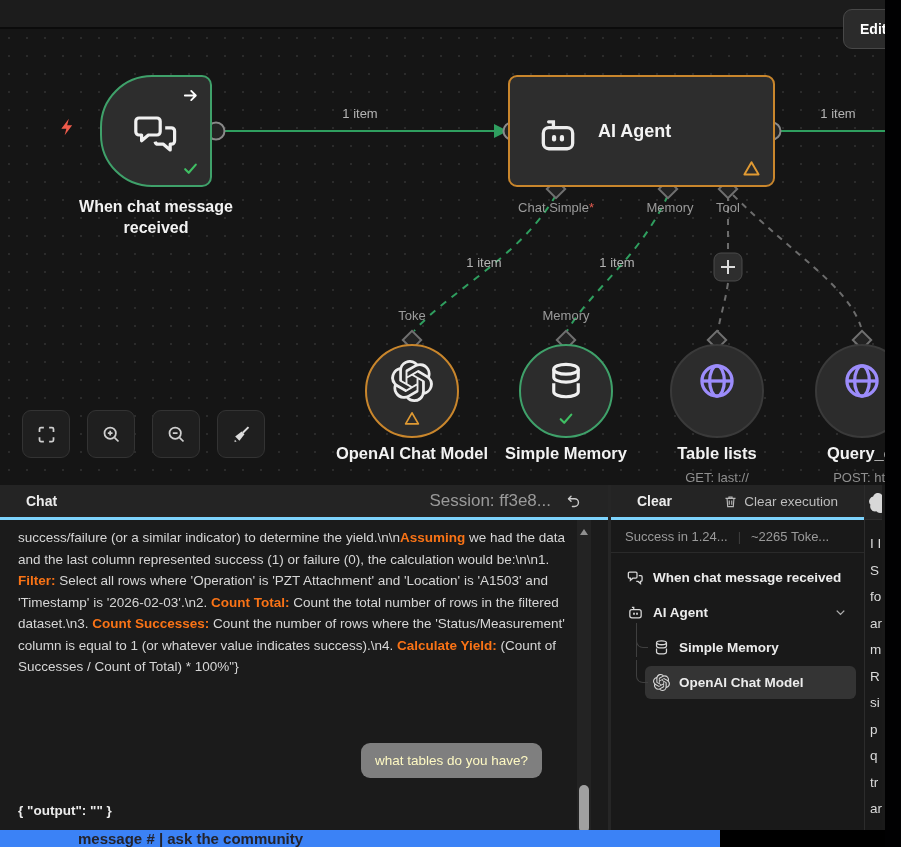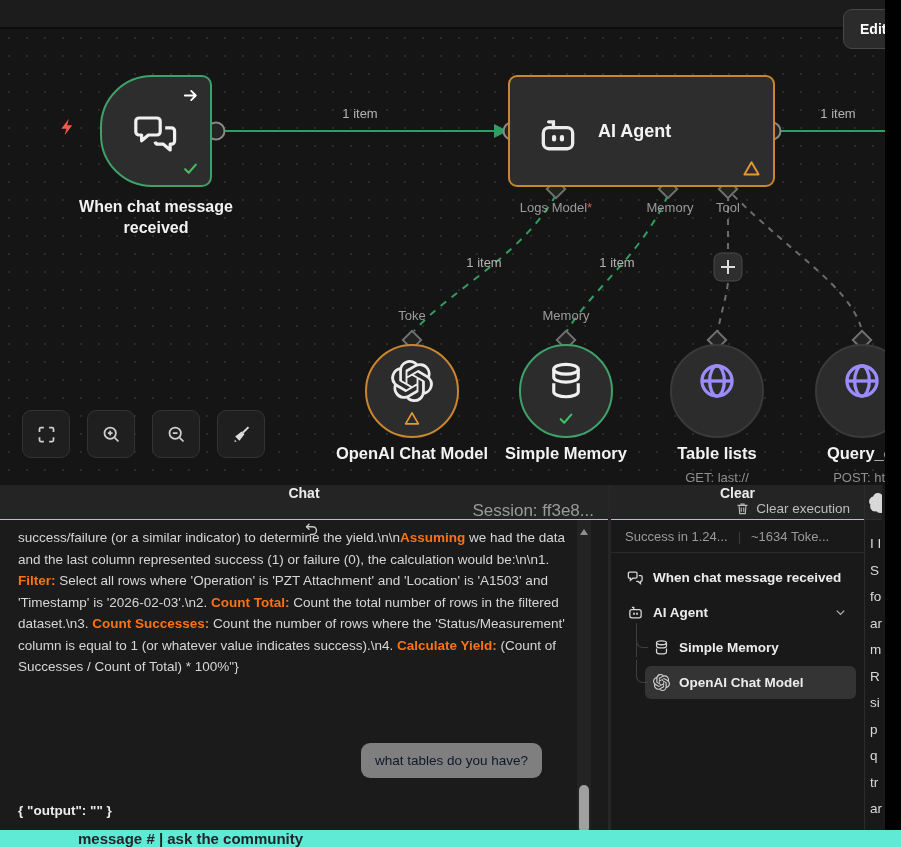--- a/index.html
+++ b/index.html
@@ -62,33 +62,33 @@
 
   .controls { position:absolute; left:22px; top:381px; display:flex; gap:17px; }
   .ctrl-btn { width:48px; height:48px; border-radius:9px; background:#1f1f1f;
               border:1px solid #333; display:flex; align-items:center; justify-content:center;
               cursor:pointer; }
   .ctrl-btn svg { width:21px; height:21px; }
 
   
   .bottom { position:absolute; top:485px; left:0; width:885px; height:345px;
             background:#1a1a1a; display:flex; }
-  .panel-header { height:35px; background:#242424; border-bottom:1px solid #7dd3fc;
-                  display:flex; align-items:center; padding:0 14px;flex-direction:column; }
+  .panel-header { height:35px; background:#242424; border-bottom:3px solid #7dd3fc;
+                  display:flex; align-items:center; padding:0 26px; }
   .panel-title { font-size:14px; font-weight:700; color:#ececec; }
 
   .chat-panel { width:611px; position:relative; background:#1b1b1b;
                 border-right:3px solid #262626; }
   .session { margin-left:auto; color:#9a9a9a; font-size:17px; }
   .undo-icon { margin-left:14px; width:17px; height:17px; cursor:pointer; }
 
   .chat-body { position:absolute; top:35px; left:0; right:0; bottom:0; overflow:hidden;
                padding:7px 36px 0 18px; font-size:13.5px; line-height:21.5px; color:#d6d6d6; }
   .chat-body b { color:#f97316; }
-  .user-bubble { position:absolute; right:66px; top:258px; background:#7f7f7f; color:#0f172a;
+  .user-bubble { position:absolute; right:66px; top:258px; background:#7f7f7f; color:#fef9c3;
                  padding:10px 14px; border-radius:9px; font-size:13.5px; }
   .output-line { position:absolute; left:18px; top:318px; color:#ececec; font-size:13.5px;
                  font-weight:700; }
   .chat-scroll { position:absolute; right:17px; top:35px; bottom:0; width:14px; background:#232323; }
   .scroll-up { position:absolute; top:9px; left:3px; width:0; height:0;
                border-left:4px solid transparent; border-right:4px solid transparent;
                border-bottom:6px solid #8f8f8f; }
   .scroll-thumb { position:absolute; bottom:-3px; left:2px; width:10px; height:48px;
                   background:#a0a0a0; border-radius:5px; }
 
@@ -119,22 +119,22 @@
 
   .fragment-strip { width:17px; position:relative; background:#191919; overflow:hidden; }
   .strip-header { height:35px; background:#242424; border-bottom:1px solid #2e2e2e; position:relative; }
   .strip-header svg { position:absolute; left:4px; top:8px; width:20px; height:20px; }
   .fragments { position:absolute; top:46px; left:5px; color:#dadada; font-size:13.5px;
                line-height:26.5px; white-space:pre; }
 
   
   .right-black { position:absolute; top:0; right:0; width:16px; height:847px;
                  background:#010102; z-index:50; }
-  .bottom-black { position:absolute; left:0; bottom:0; width:901px; height:17px;
-                  background:#5eead4; z-index:60; overflow:hidden; }
+  .bottom-black { position:absolute; left:0; bottom:0; width:720px; height:17px;
+                  background:#3b82f6; z-index:60; overflow:hidden; }
   .footer-hint { position:absolute; left:78px; top:0px; color:#23232c; font-size:15px;
                  font-weight:700; white-space:nowrap; }
 </style>
 </head>
 <body>
 
 <div class="app">
 
   <div class="topbar"></div>
   <button class="edit-btn">
@@ -215,21 +215,21 @@
           </svg>
       </span>
     </div>
 
     <div class="edge-label" style="left:320px; top:77px;">1 item</div>
     <div class="edge-label" style="left:798px; top:77px;">1 item</div>
     <div class="edge-label" style="left:444px; top:226px;">1 item</div>
     <div class="edge-label" style="left:577px; top:226px;">1 item</div>
 
     <div class="port-label" style="left:486px; top:171px; width:140px;">
-      <span>Logs Model</span><span class="req">*</span>
+      <span>Chat Simple</span><span class="req">*</span>
     </div>
     <div class="port-label" style="left:620px; top:171px; width:100px;">
       <span>Memory</span>
     </div>
     <div class="port-label" style="left:698px; top:171px; width:60px;">
       <span>Tool</span>
     </div>
 
     <div class="port-label" style="left:362px; top:279px; width:100px;">Toke</div>
     <div class="port-label" style="left:516px; top:279px; width:100px;">Memory</div>
@@ -344,21 +344,21 @@
         <button class="clear-btn">
           <svg viewBox="0 0 24 24" fill="none" stroke="#b9b9b9" stroke-width="1.8">
             <path d="M4 7h16 M9.5 7V4.8h5V7 M6.5 7l1 13.2h9l1-13.2 M10 10.5v6.5 M14 10.5v6.5"></path>
           </svg>
           <span>Clear execution</span>
         </button>
       </div>
       <div class="status-row">
         <span>Success in 1.24...</span>
         <span class="status-sep">|</span>
-        <span>~1634 Toke...</span>
+        <span>~2265 Toke...</span>
       </div>
       <div class="tree">
         <div class="tree-row">
           <svg viewBox="0 0 24 24" fill="none" stroke="#d8d8d8" stroke-width="1.8">
             <path d="M3.5 4.5h9a1.6 1.6 0 0 1 1.6 1.6v5.3a1.6 1.6 0 0 1-1.6 1.6H8.2l-3.4 2.9v-2.9h-1.3a1.6 1.6 0 0 1-1.6-1.6V6.1a1.6 1.6 0 0 1 1.6-1.6z"></path>
             <path d="M16.6 9.4h3.1a1.6 1.6 0 0 1 1.6 1.6v5a1.6 1.6 0 0 1-1.6 1.6h-.6v2.9l-3.4-2.9h-2.6"></path>
           </svg>
           <span>When chat message received</span>
         </div>
         <div class="tree-row">

